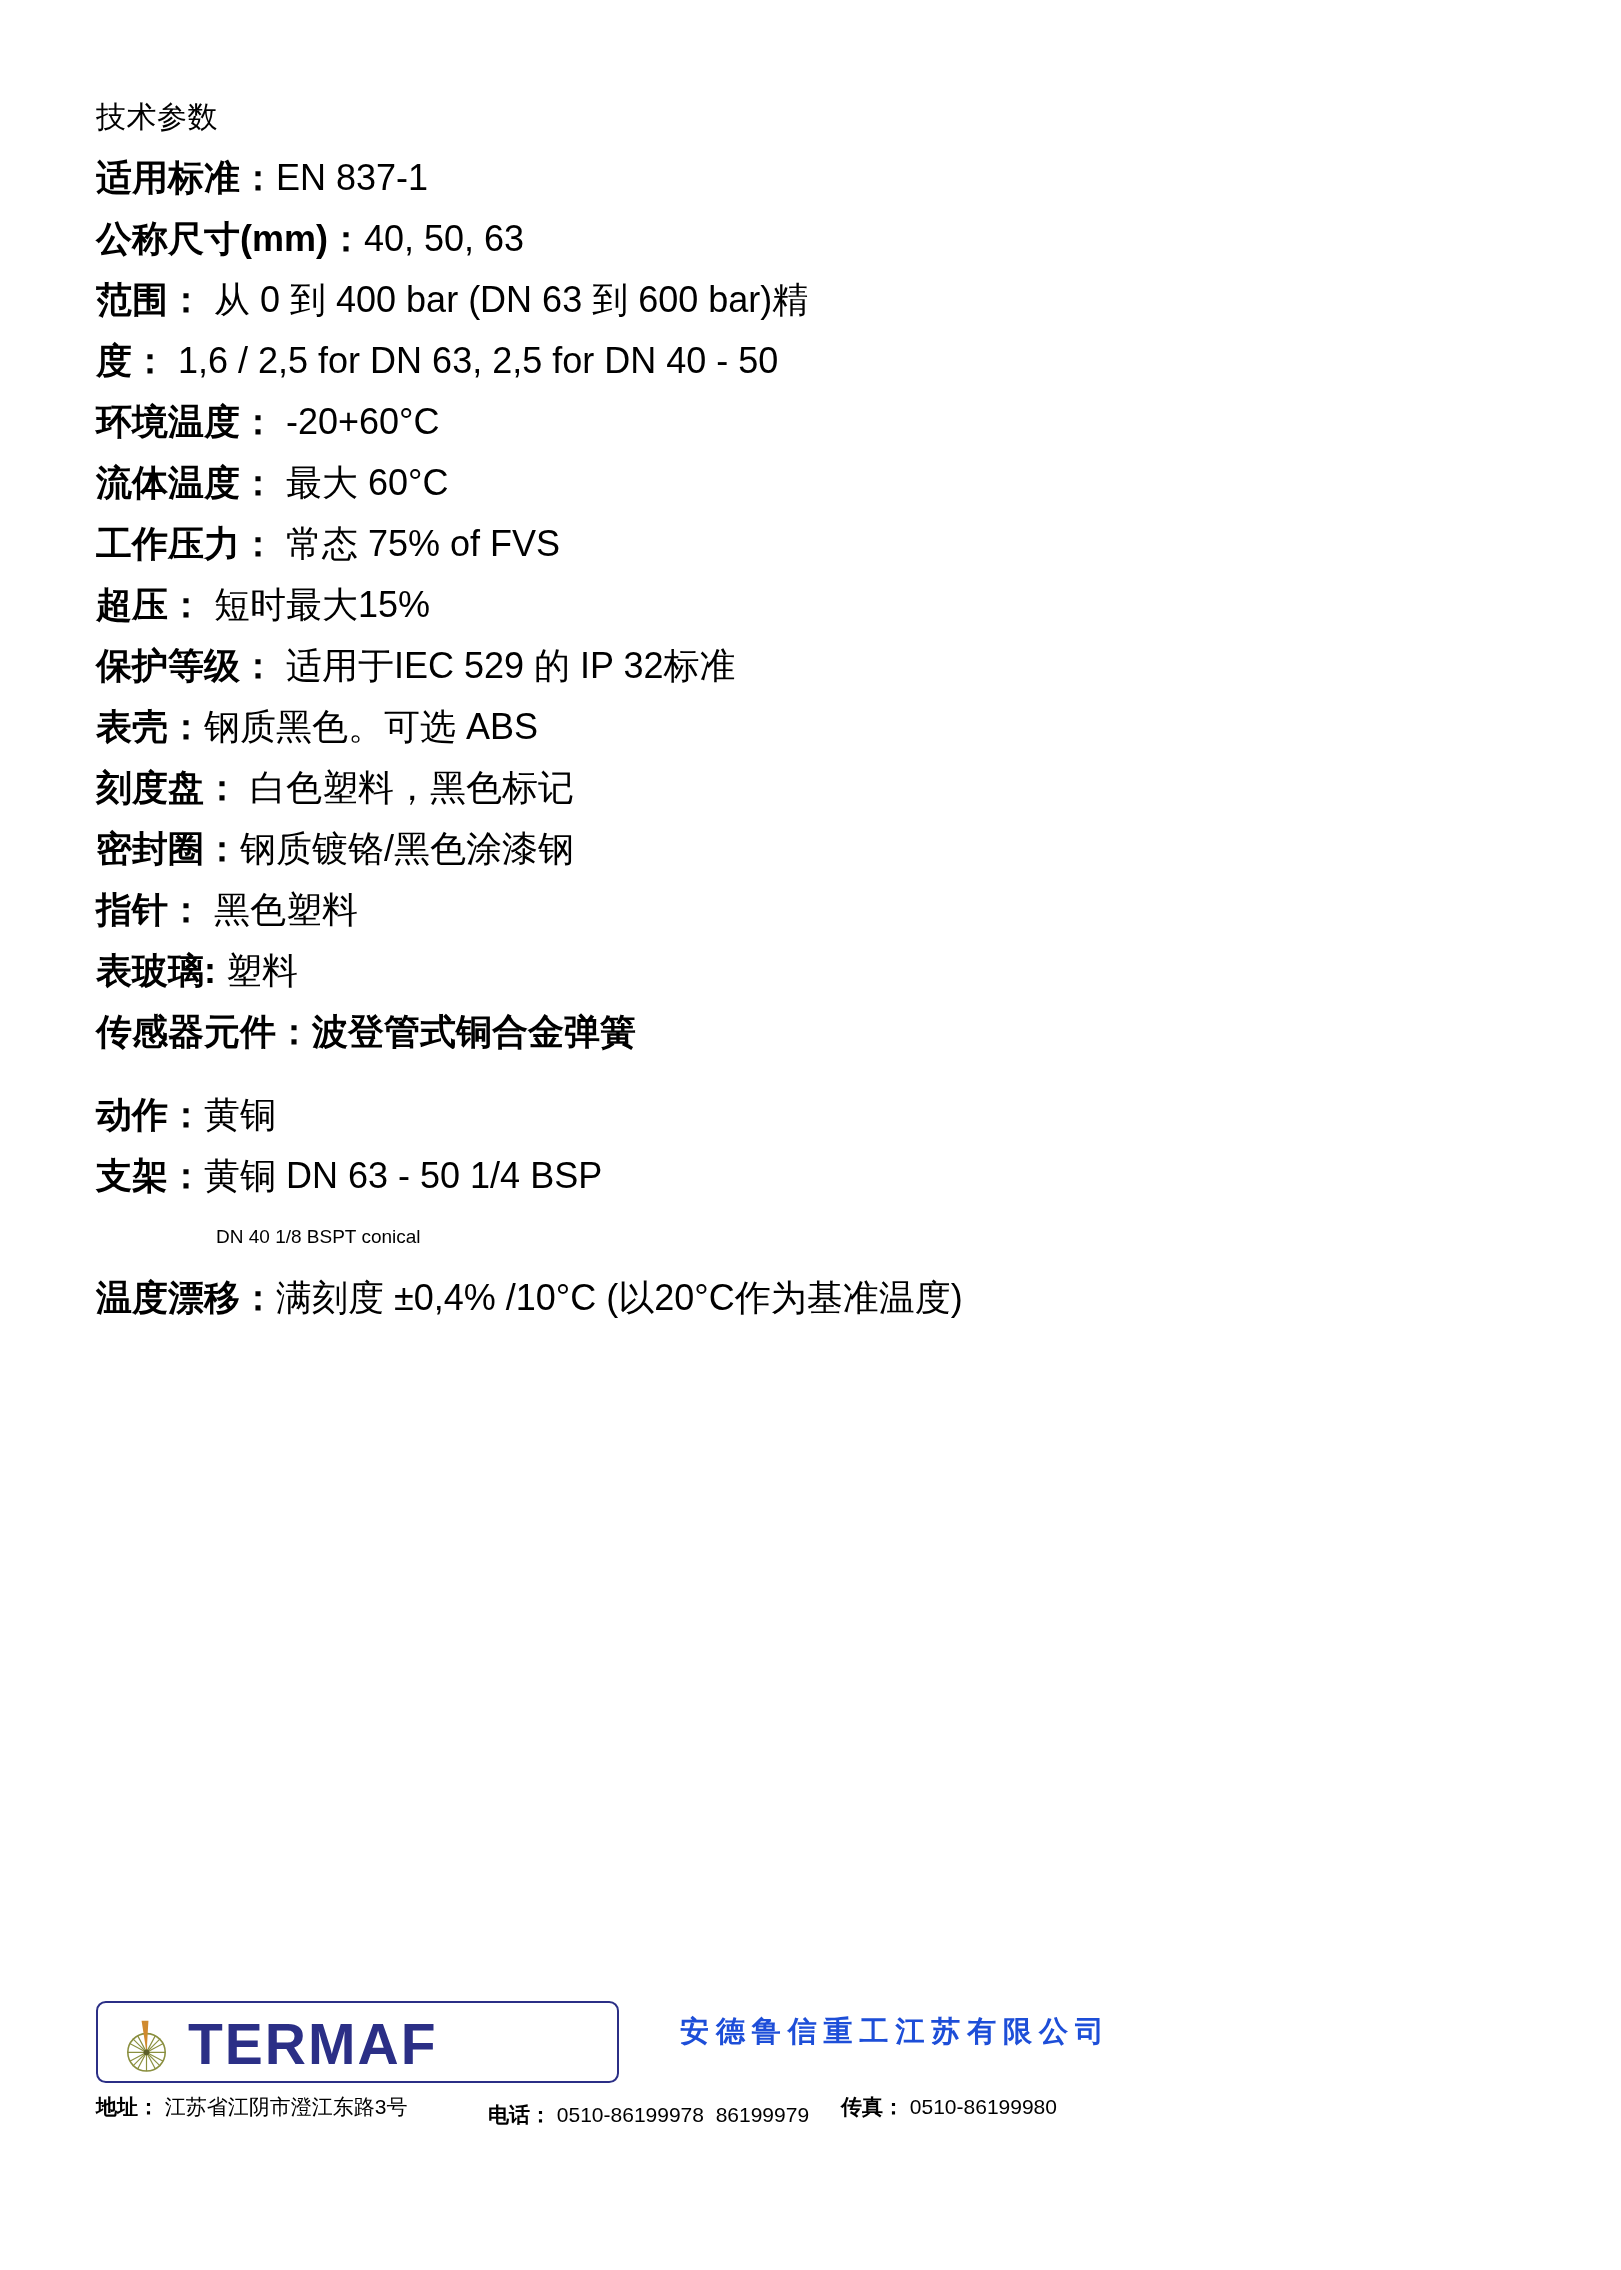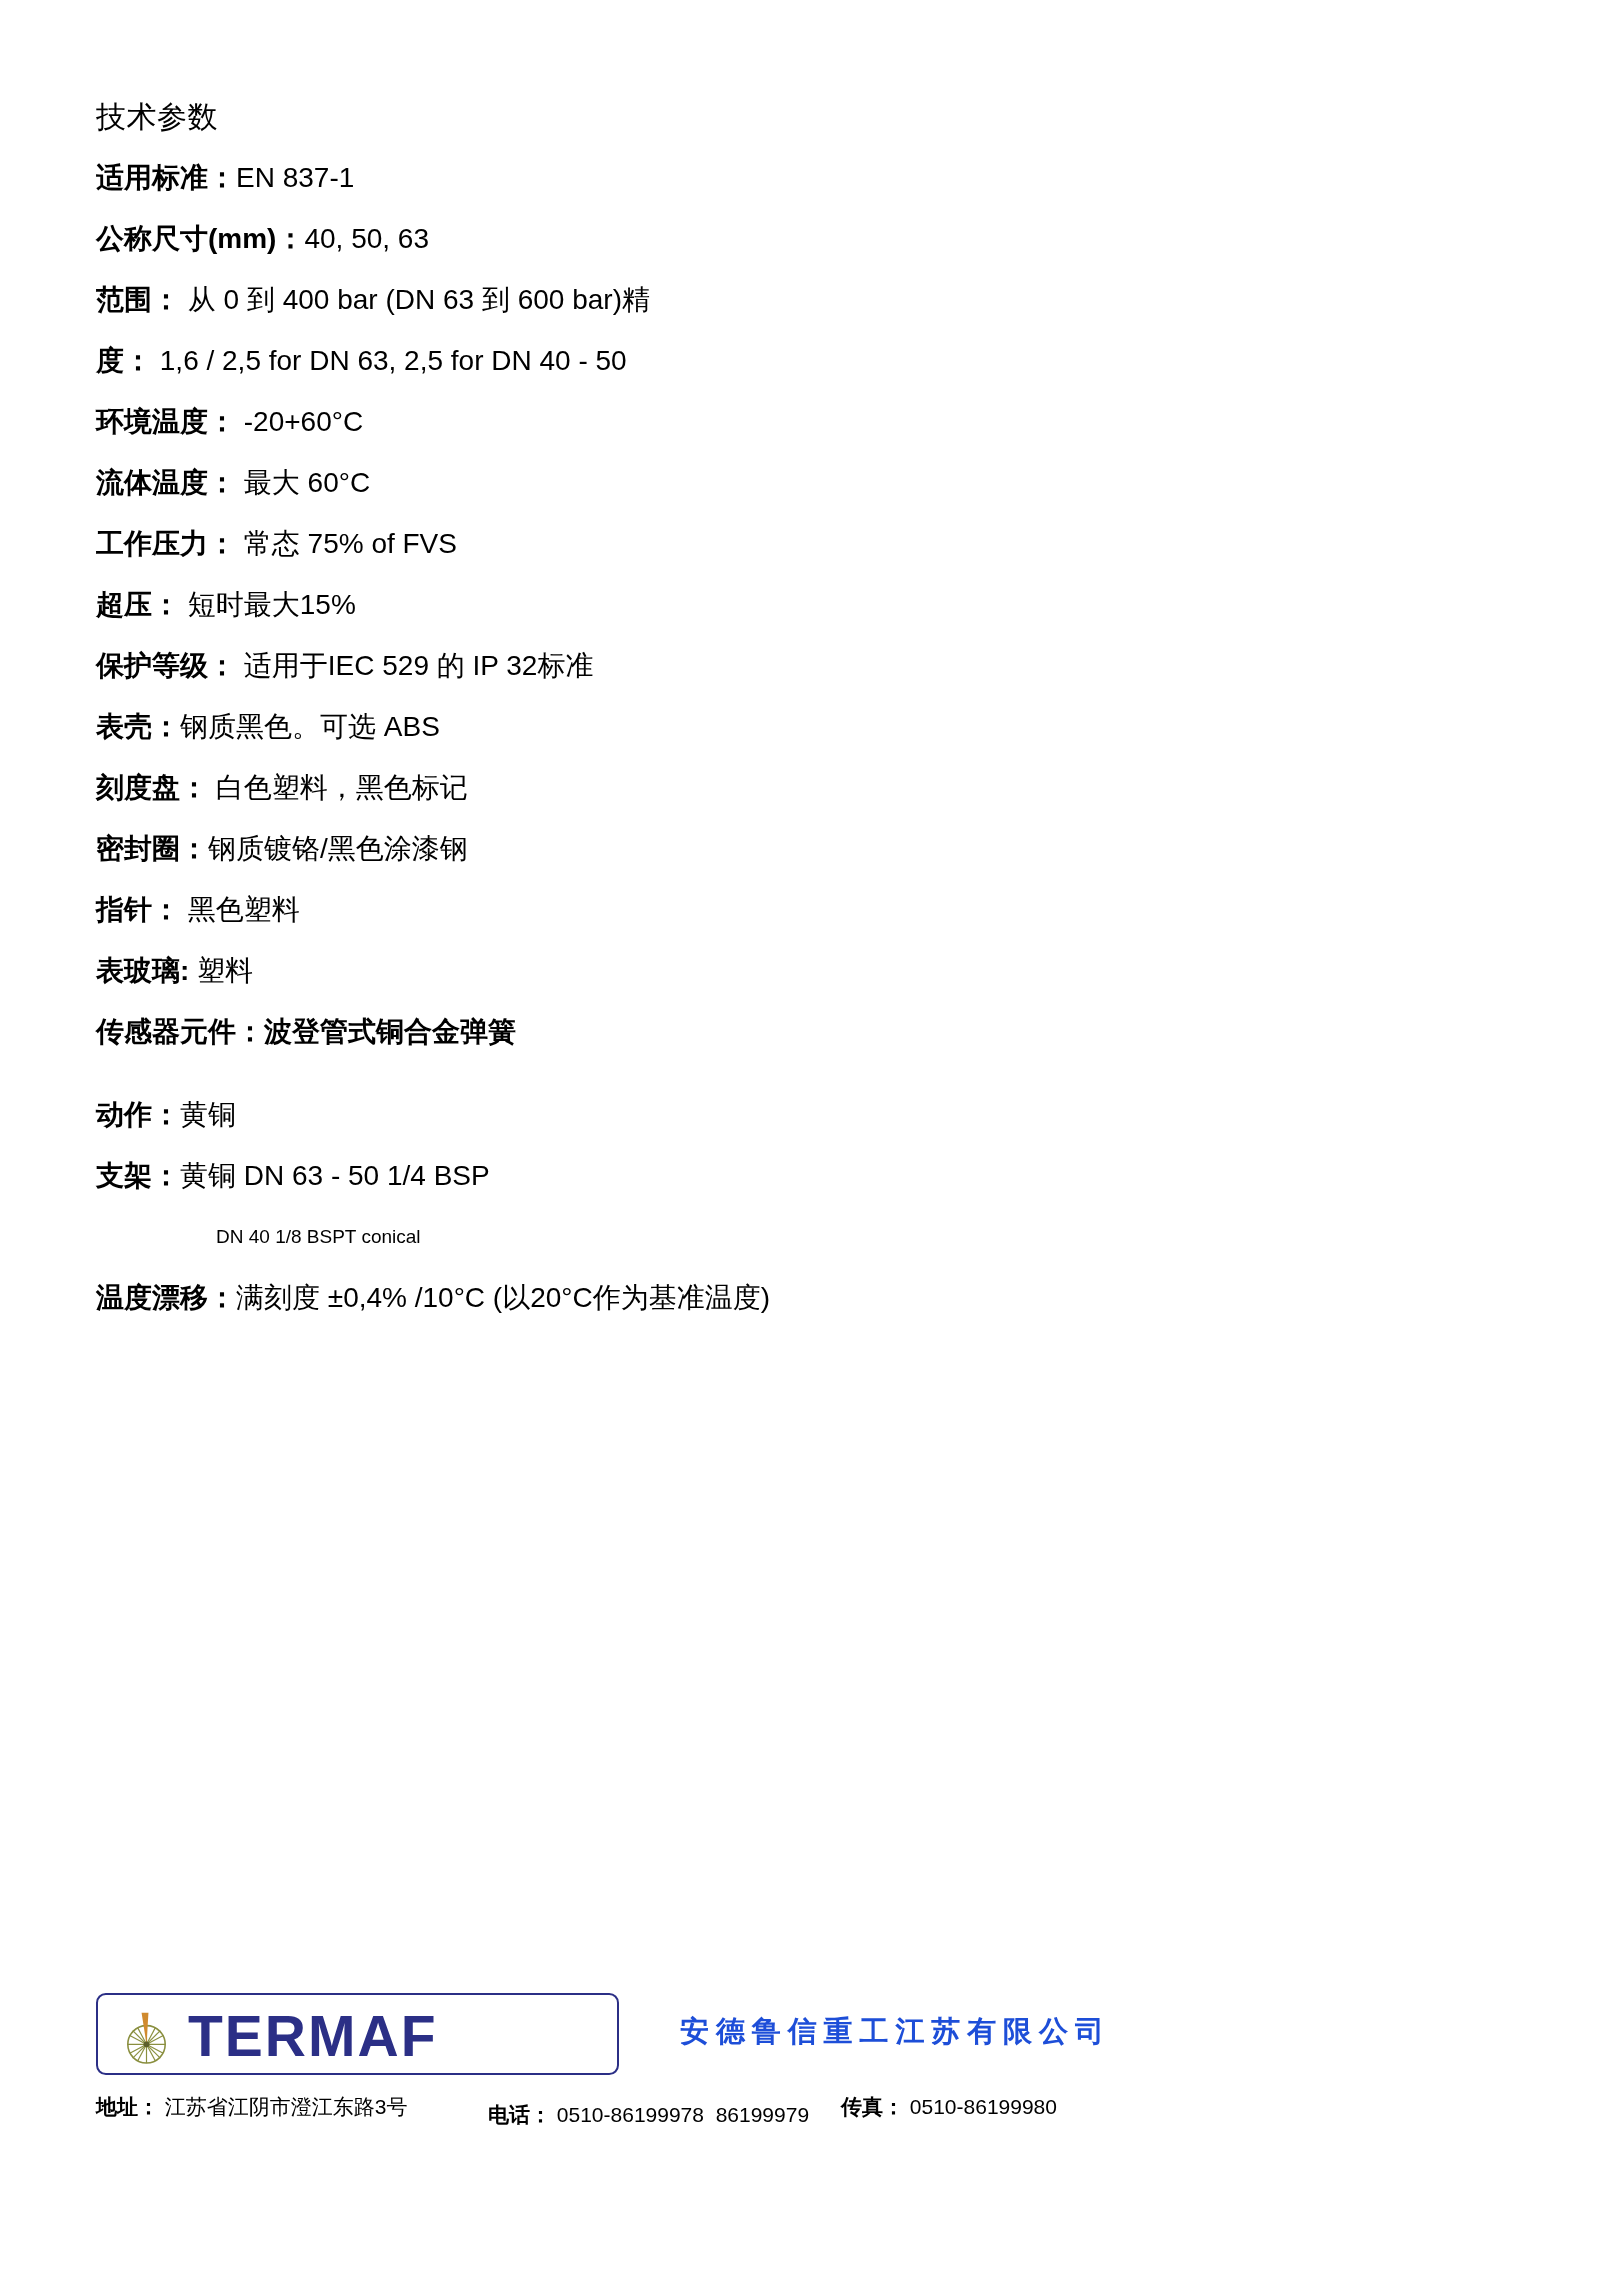--- a/index.html
+++ b/index.html
@@ -27,21 +27,21 @@
     left: 96px;
     top: 86px;
     width: 1392px;
   }
   .title {
     font-size: 30px;
     line-height: 61px;
     letter-spacing: 0.5px;
   }
   .spec-line {
-    font-size: 28px;
+    font-size: 36px;
     line-height: 61px;
     white-space: pre-wrap;
   }
   .spec-line .lbl {
     font-weight: bold;
   }
   .spec-line.bold-all {
     font-weight: bold;
   }
   .indent-line {
@@ -60,21 +60,21 @@
     top: 1988px;
     width: 1431px;
   }
   .footer-top {
     position: relative;
     height: 96px;
   }
   .logo-box {
     position: absolute;
     left: 0;
-    top: 5px;
+    top: 13px;
     width: 523px;
     height: 82px;
     border: 2px solid #2b2f86;
     border-radius: 9.8px;
     background: #ffffff;
     box-sizing: border-box;
     overflow: hidden;
   }
   .logo-mark {
     position: absolute;

